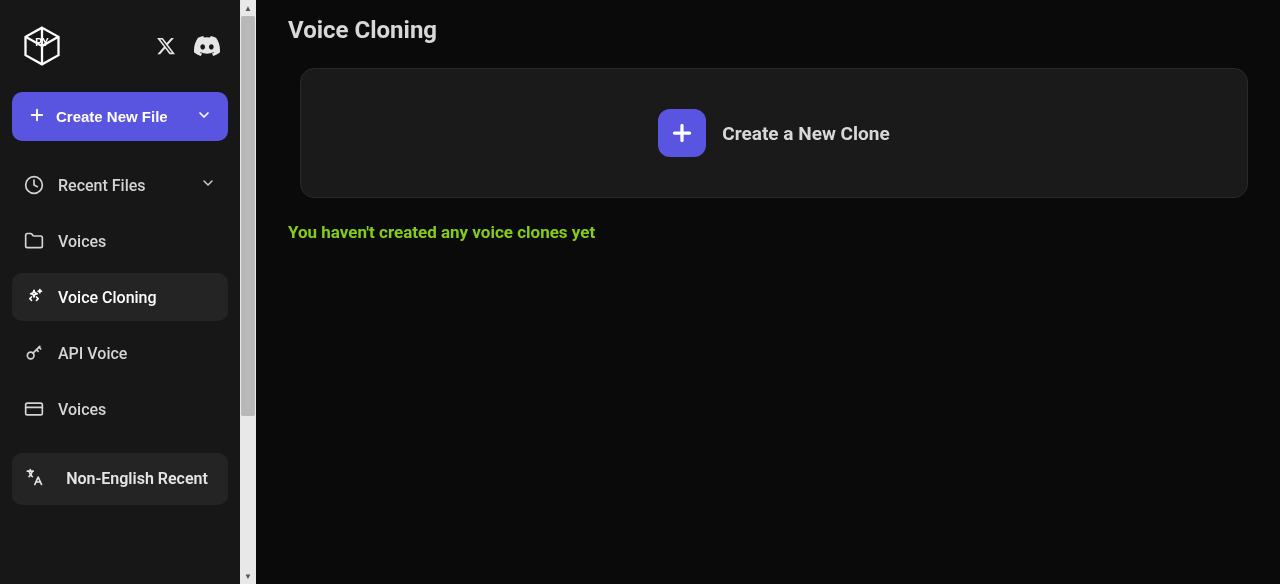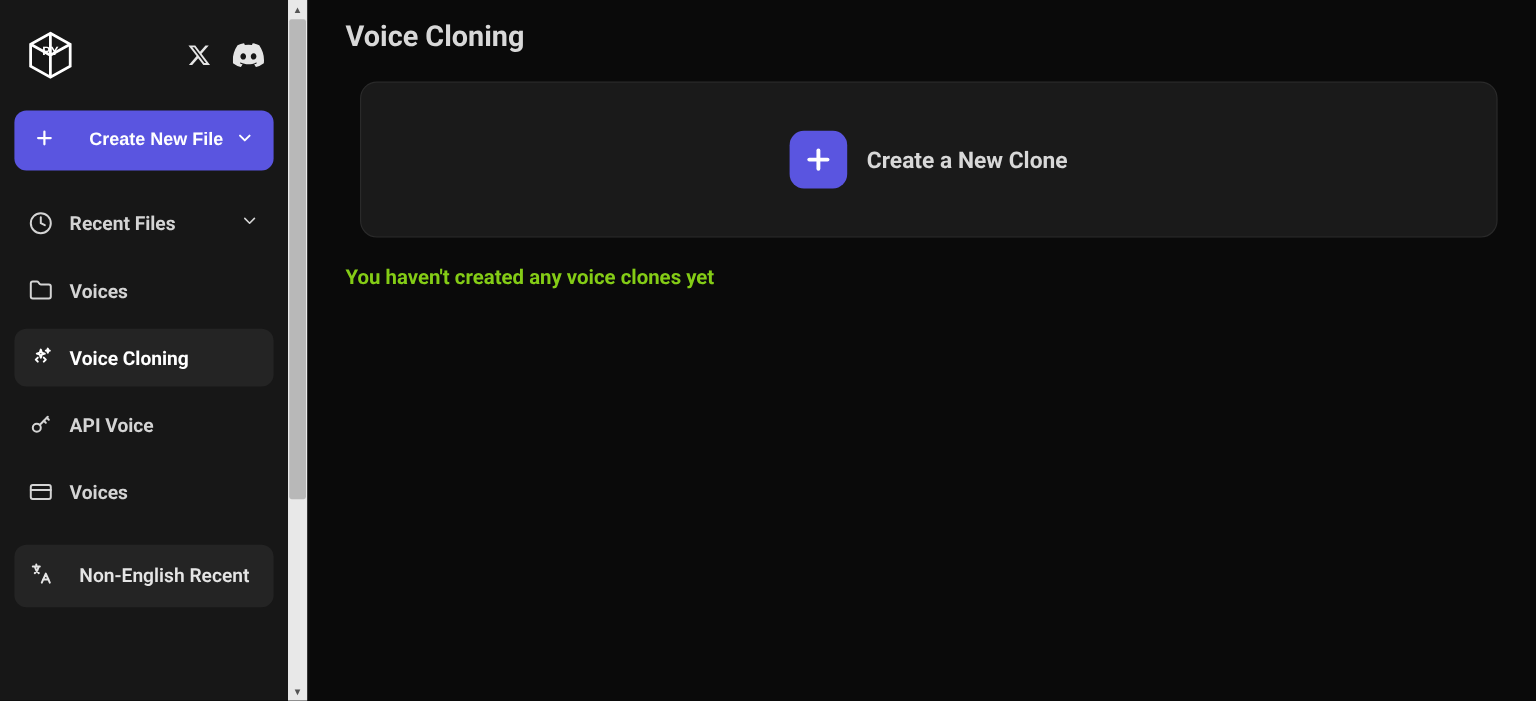--- a/index.html
+++ b/index.html
@@ -89,21 +89,21 @@
       font-size: 15px;
       font-weight: 600;
       width: 100%;
       margin-bottom: 12px;
     }
     .create-btn .plus {
       flex-shrink: 0;
     }
     .create-btn .label {
       flex: 1;
-      text-align: right;
+      text-align: left;
       line-height: 1.3;
     }
     .create-btn .chevron {
       flex-shrink: 0;
     }
     .nav-item {
       display: flex;
       align-items: center;
       gap: 14px;
       padding: 14px 12px;
@@ -120,21 +120,20 @@
     .nav-item .nav-icon {
       width: 20px;
       height: 20px;
       flex-shrink: 0;
       display: flex;
       align-items: center;
       justify-content: center;
     }
     .nav-item .nav-label {
       flex: 1;
-      font-weight: bold;
     }
     .nav-item .chev {
       flex-shrink: 0;
     }
     .non-english {
       background: #242424;
       border-radius: 10px;
       padding: 14px 12px;
       display: flex;
       align-items: center;

